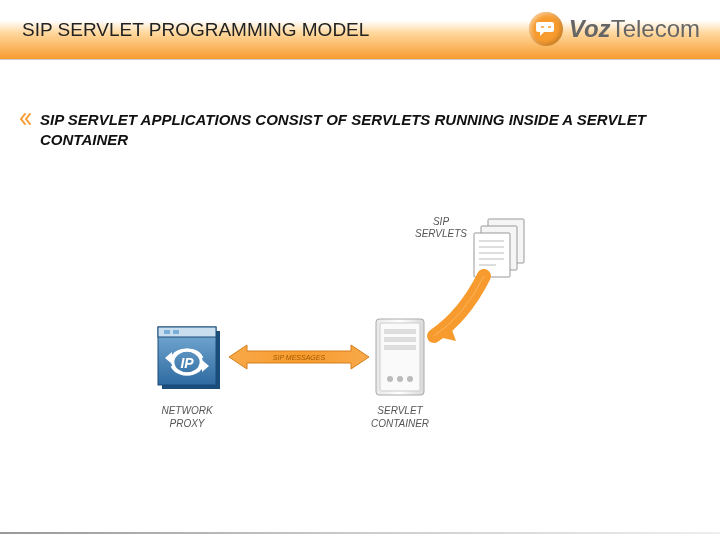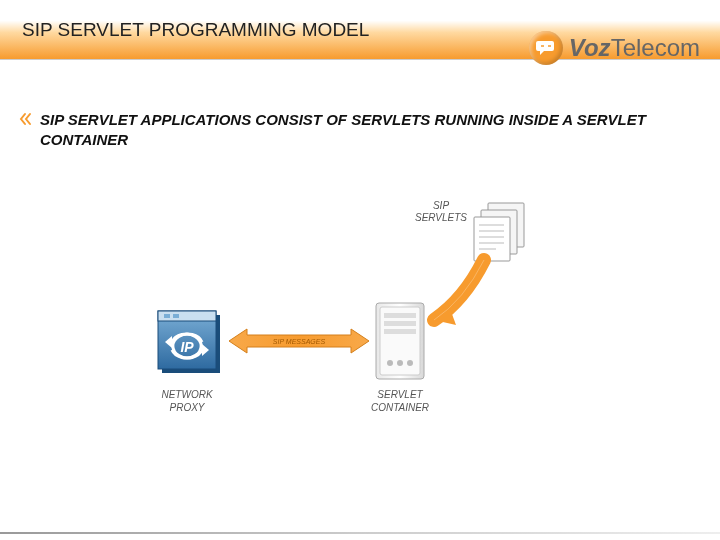--- a/index.html
+++ b/index.html
@@ -26,21 +26,20 @@
     color: #222;
     padding-left: 22px;
   }
   .logo {
     position: absolute;
     right: 20px;
     top: 12px;
     display: flex;
     align-items: center;
     gap: 6px;
-    margin-top: 19px;
   }
   .logo-icon {
     width: 34px;
     height: 34px;
     background: #f79b2e;
     border-radius: 50%;
     display: flex;
     align-items: center;
     justify-content: center;
     box-shadow: inset -2px -2px 4px rgba(0,0,0,0.2), inset 2px 2px 4px rgba(255,255,255,0.5);
@@ -65,21 +64,21 @@
     flex-shrink: 0;
     margin-top: 2px;
   }
   .bullet-text {
     font-size: 15px;
     font-weight: bold;
     color: #111;
     line-height: 1.35;
   }
   .diagram {
-    margin-top: 44px;
+    margin-top: 60px;
     display: flex;
     justify-content: center;
   }
   .diagram svg { display: block; }
   .footer-line {
     position: absolute;
     bottom: 6px;
     left: 0;
     width: 100%;
     height: 2px;

